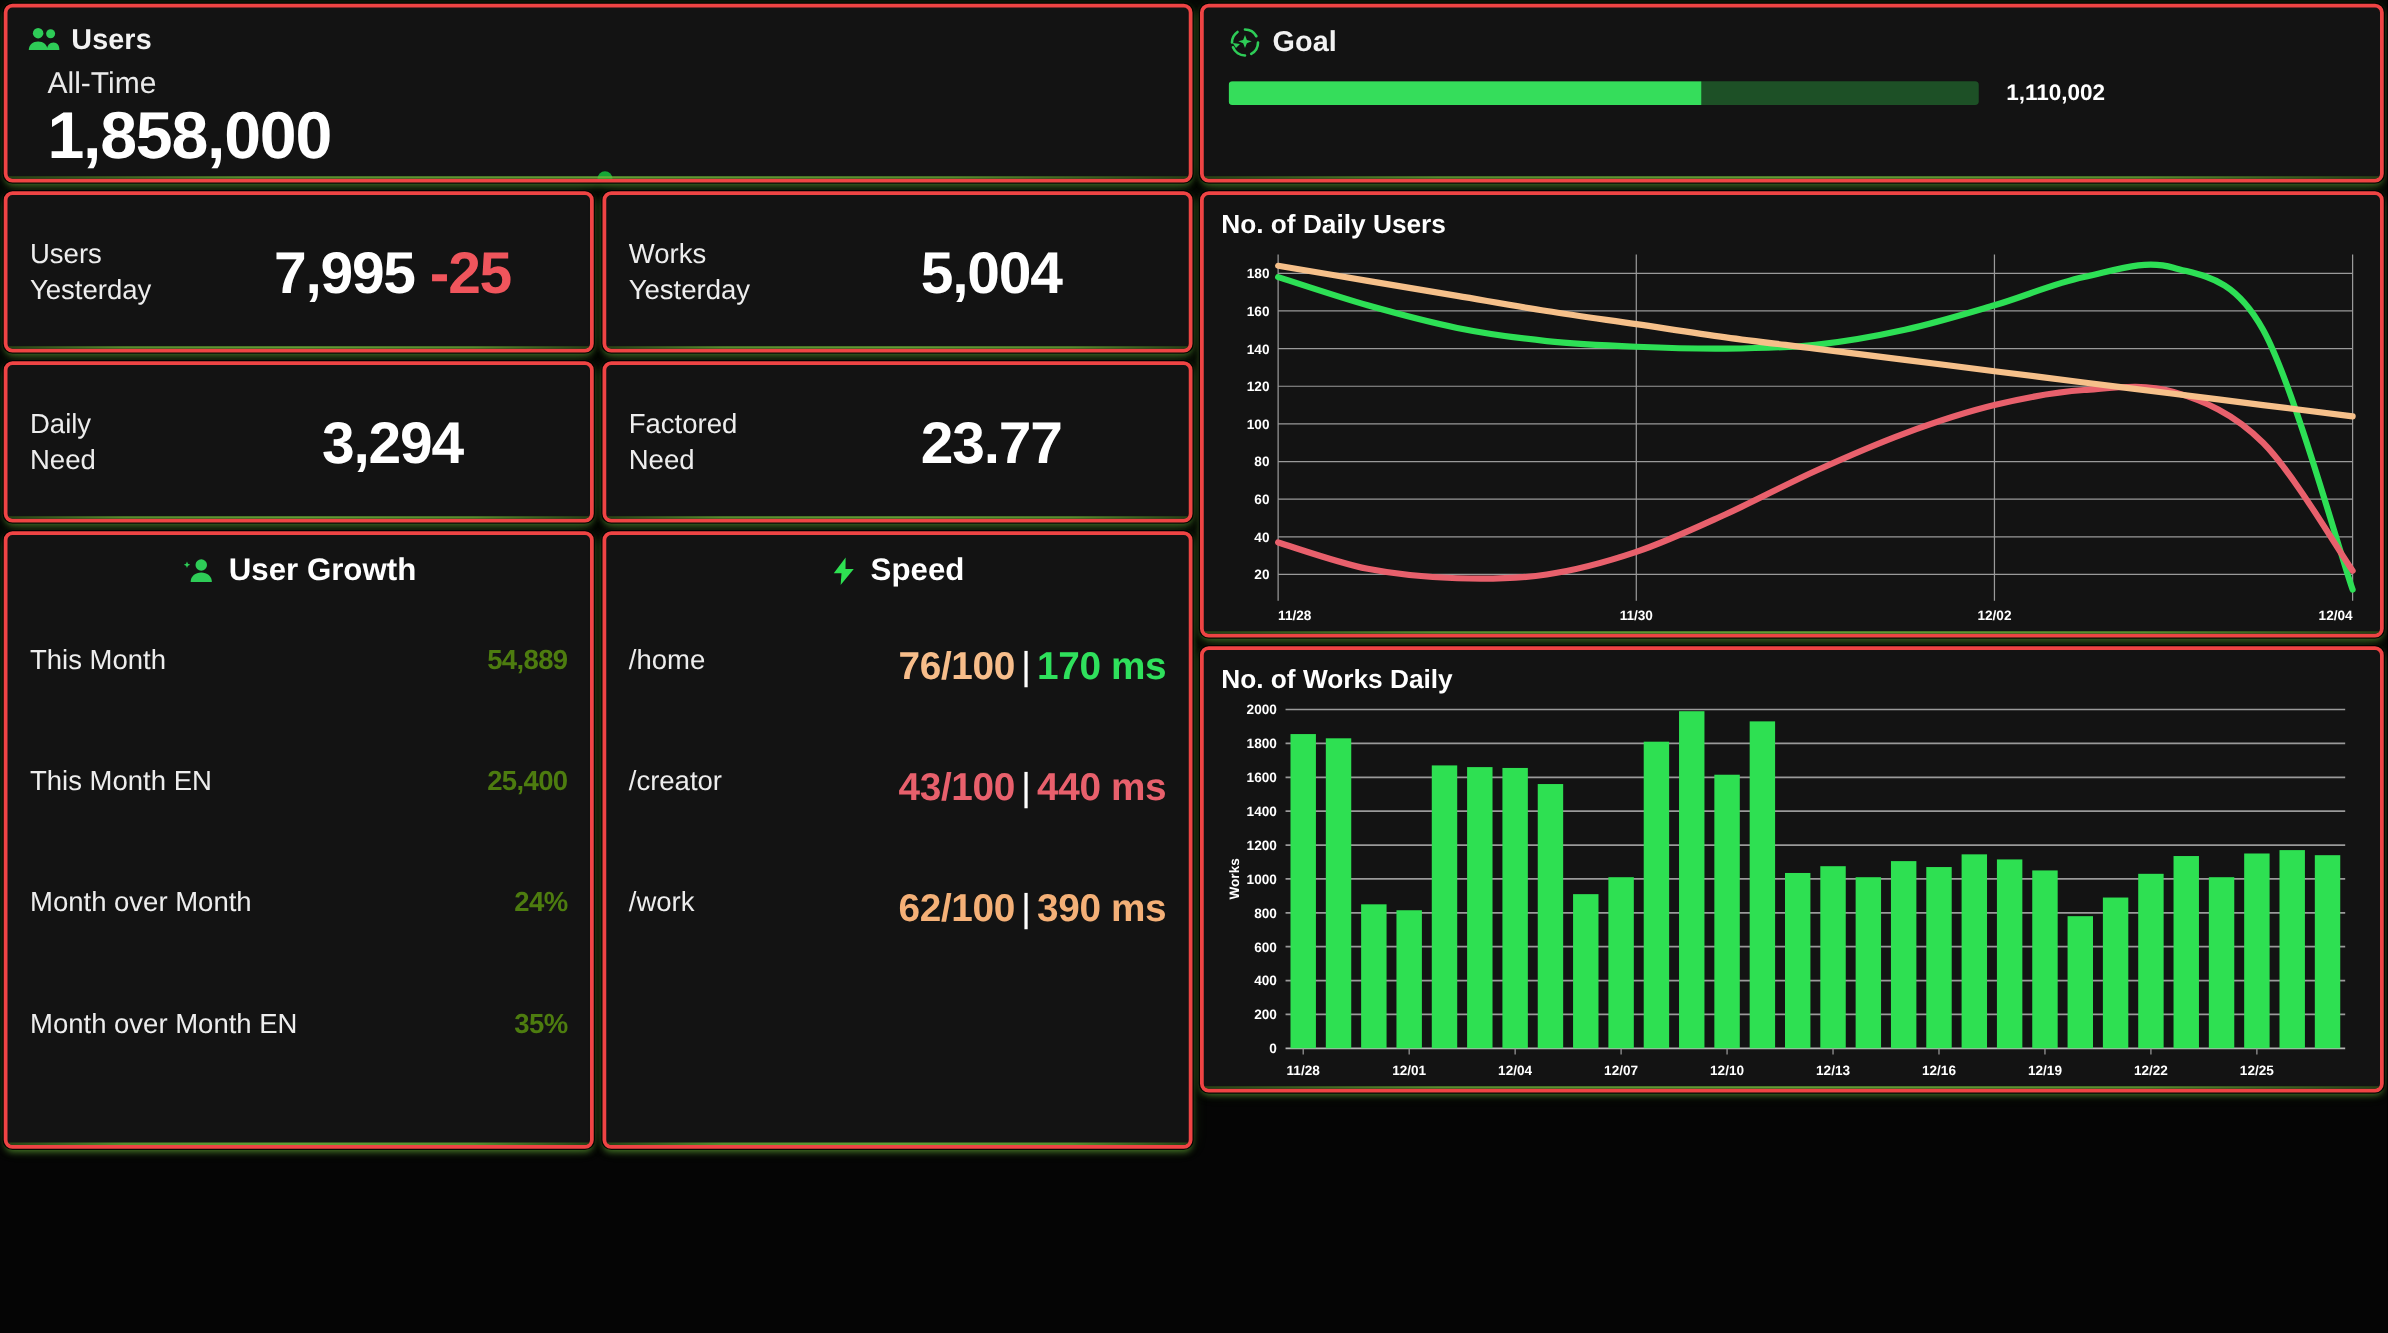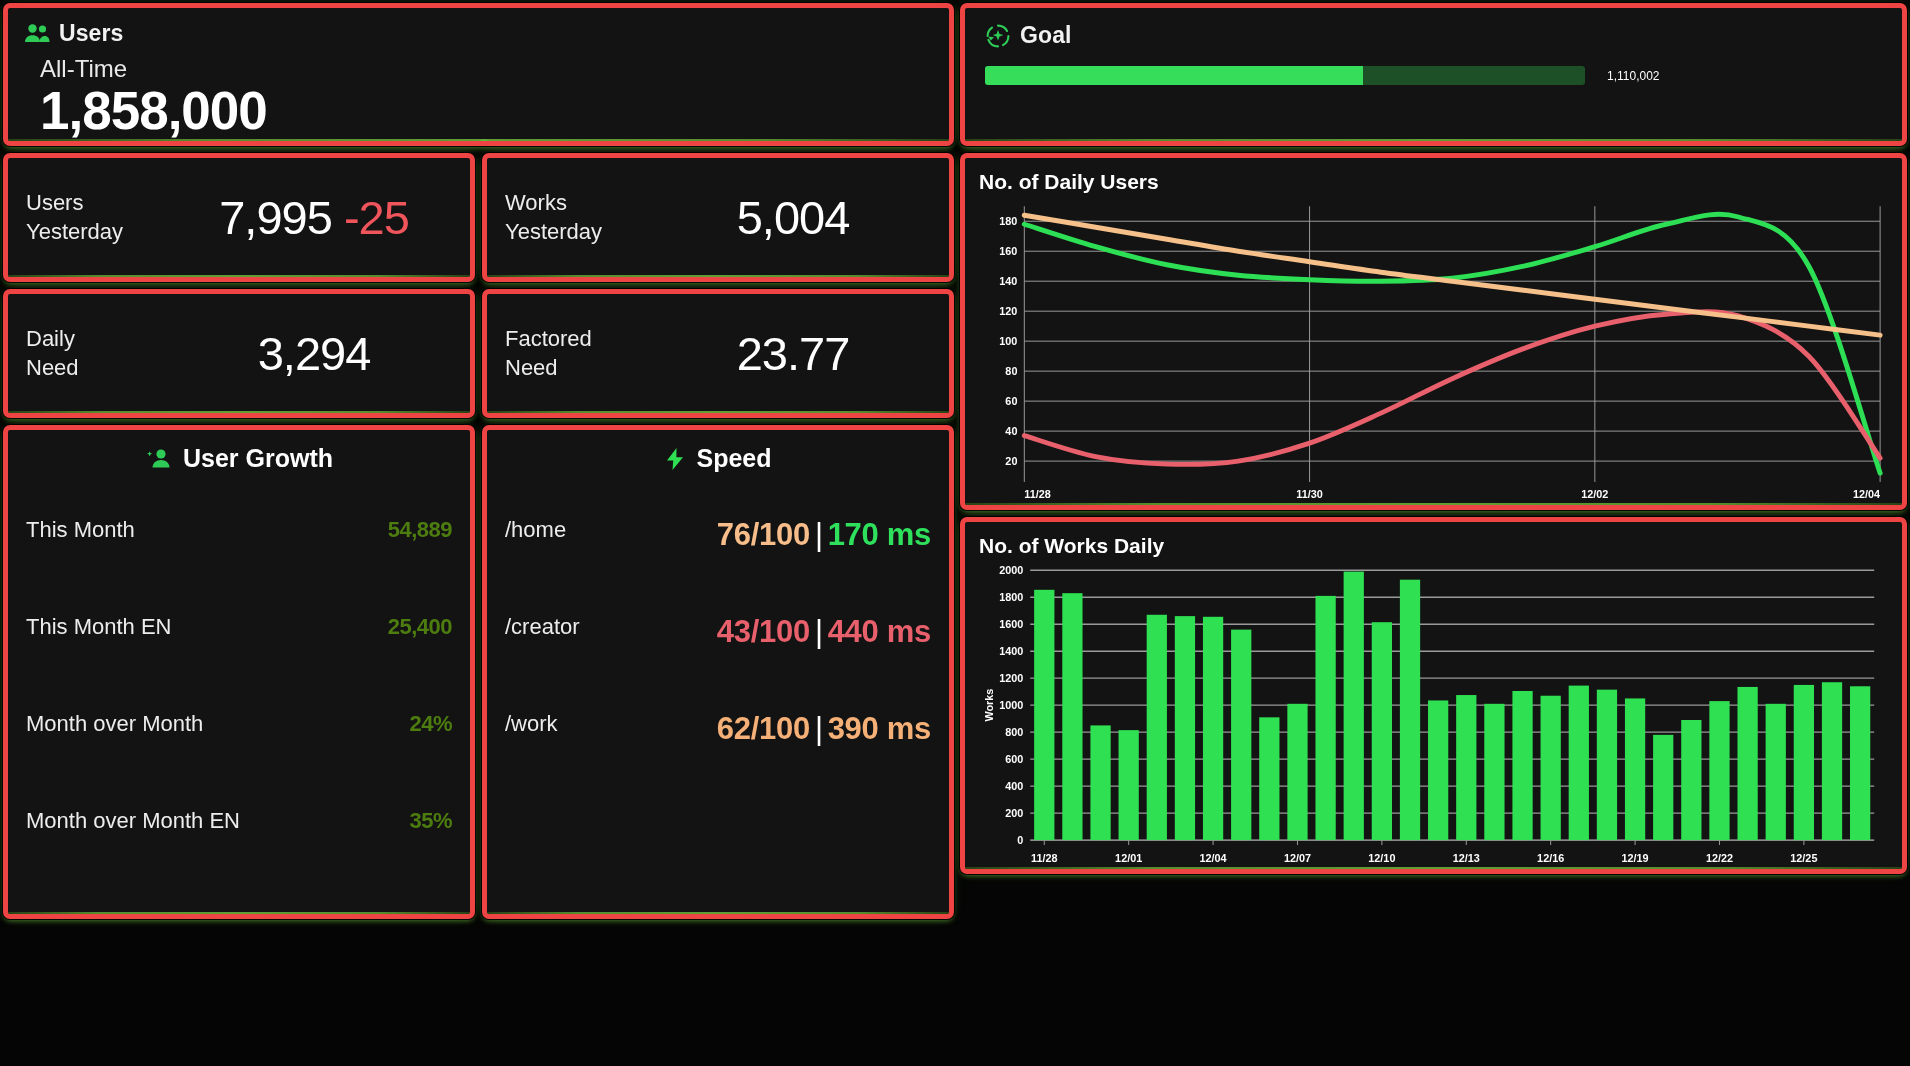--- a/index.html
+++ b/index.html
@@ -18,21 +18,21 @@
     grid-template-columns: 957px 953px;
     gap: 0px;
   }
   .col-left  { position: relative; padding: 3px 3px 0 3px; }
   .col-right { position: relative; padding: 3px 3px 0 3px; }
 
   
   .panel {
     background: #131313;
     border-radius: 7px;
-    border: 5px solid #ef4444;
+    border: 3px solid #ef4444;
     box-shadow: 0 0 0 1px rgba(0,0,0,.9),
                 0 3px 5px -1px rgba(110,190,60,.55),
                 0 0 14px -4px rgba(120,210,70,.35);
     position: relative;
     overflow: hidden;
   }
   .panel::after{
     content:"";
     position:absolute; left:0; right:0; bottom:0; height:2px;
     background: linear-gradient(90deg,#2c4a16,#62a432 20%,#6fb83a 50%,#62a432 80%,#2c4a16);
@@ -60,21 +60,21 @@
 
   
   .stat-grid {
     margin-top:7px;
     display:grid; grid-template-columns:1fr 1fr; grid-template-rows:129px 129px;
     gap:7px;
   }
   .stat-card { padding: 0 18px; display:flex; align-items:center; }
   .stat-label { color:#ededed; font-size:22px; line-height:1.3; width:150px; flex:0 0 auto; }
   .stat-value {
-    color:#fff; font-size:47px; font-weight:400; letter-spacing:-1px;
+    color:#fff; font-size:47px; font-weight:700; letter-spacing:-1px;
     flex:1; text-align:center; white-space:nowrap;
   }
   .delta-neg { color:#f0555c; }
 
   
   .duo {
     margin-top:7px;
     display:grid; grid-template-columns:1fr 1fr; gap:7px;
     height:494px;
   }
@@ -93,21 +93,21 @@
   .speed-val .bar { color:#fff; font-weight:400; margin:0 5px; }
 
   
   .goal-panel { height:143px; padding: 14px 20px; }
   .goal-bar-row { display:flex; align-items:center; margin-top:17px; }
   .goal-track {
     flex:1; height:19px; border-radius:3px; overflow:hidden;
     background:#1d5026; display:flex; max-width:600px;
   }
   .goal-fill { background:#35dd5b; height:100%; }
-  .goal-num { color:#fff; font-size:12px; font-weight:400; margin-left:22px; white-space:nowrap; }
+  .goal-num { color:#fff; font-size:18px; font-weight:700; margin-left:22px; white-space:nowrap; }
 
   .chart-panel { margin-top:7px; height:357px; padding:12px 14px 6px 14px; }
   .chart-title { color:#fff; font-size:21px; font-weight:700; margin-bottom:2px; }
   .chart-panel.bars { height:sinherit; }
   .plot { width:100%; }
   text { font-family:"Liberation Sans", sans-serif; }
 </style>
 </head>
 <body>
 

